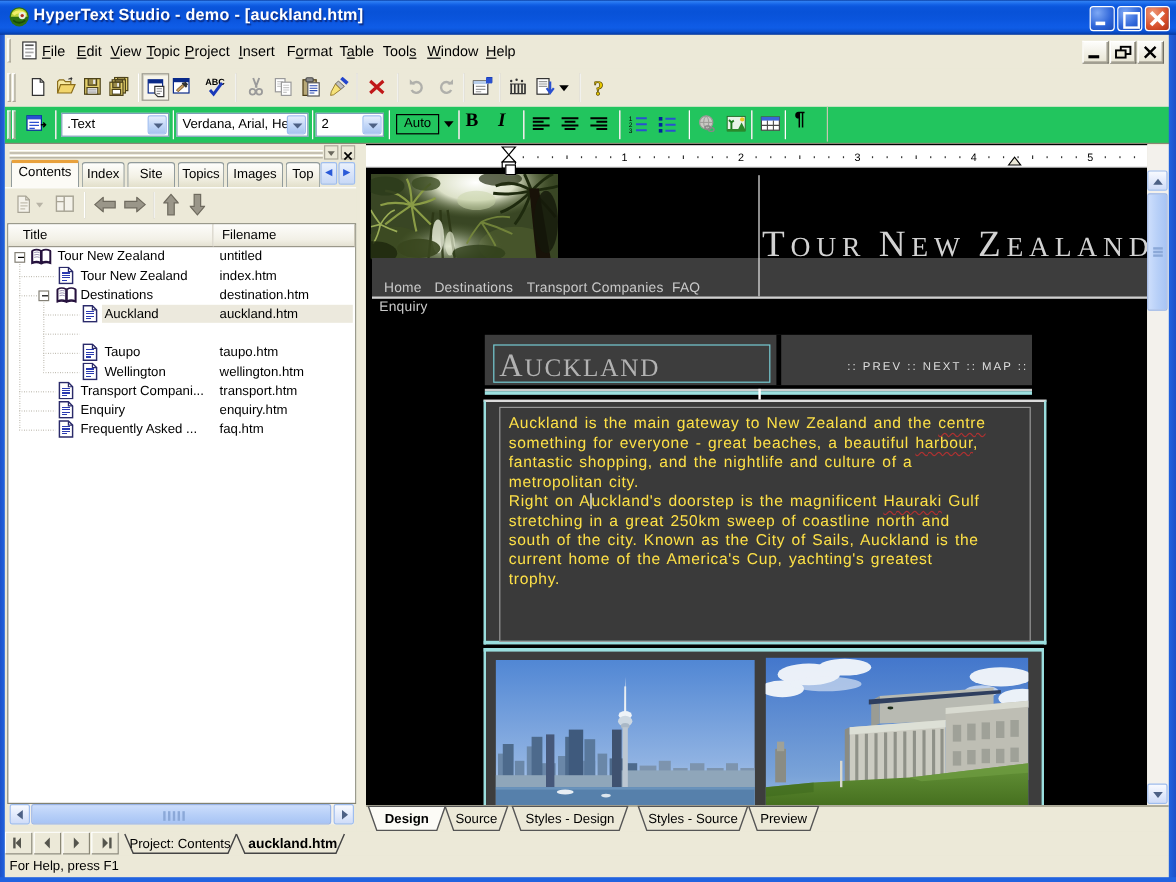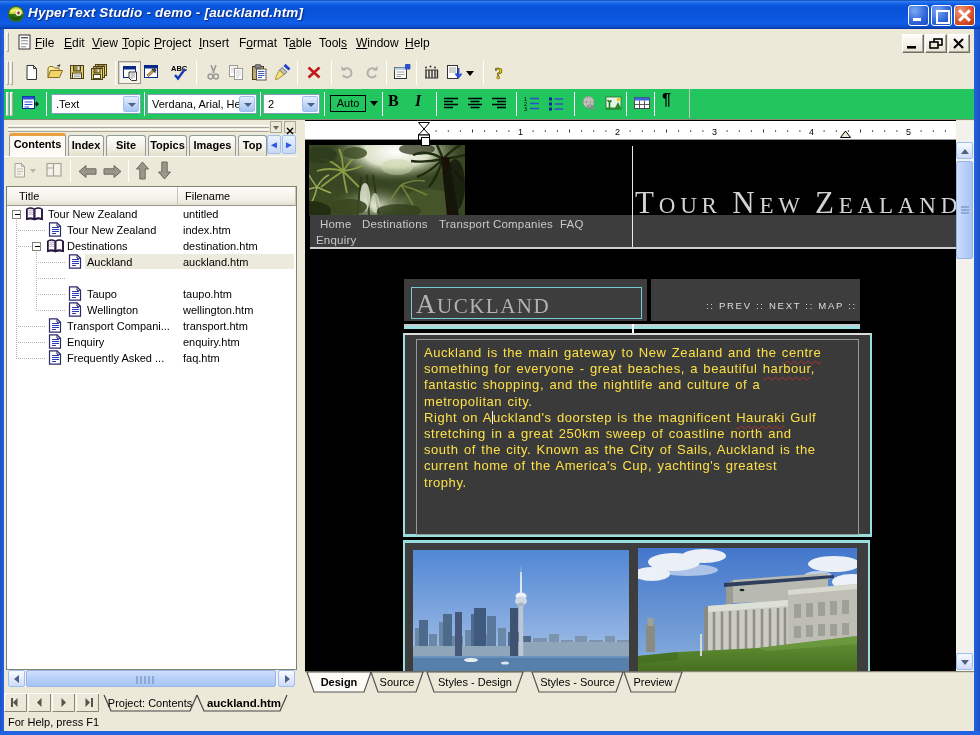--- a/index.html
+++ b/index.html
@@ -3,21 +3,21 @@
 html,body{margin:0;padding:0;width:980px;height:735px;overflow:hidden;font-family:"Liberation Sans",sans-serif;}
 *{box-sizing:border-box;}
 #win{position:absolute;left:0;top:0;width:980px;height:735px;background:#ECE9D8;}
 .abs{position:absolute;}
 
 #bL{position:absolute;left:0;top:0;width:4px;height:735px;background:linear-gradient(90deg,#1d51c8,#2163e0);z-index:50;}
 #bR{position:absolute;left:974px;top:0;width:6px;height:735px;background:linear-gradient(90deg,#2163e0,#1d51c8);z-index:50;}
 #bB{position:absolute;left:0;top:731px;width:980px;height:4px;background:#2163e0;z-index:50;}
 
 #title{left:0;top:0;width:980px;height:29px;background:linear-gradient(180deg,#0a3da0 0%,#2e7ef2 4%,#2272ee 8%,#115fe4 14%,#0a55dc 20%,#0852d8 35%,#0a55dd 55%,#0e5ae4 70%,#0f5ce6 80%,#0a52d4 90%,#0640b0 97%,#05369a 100%);color:#fff;z-index:60;}
-#title .txt{position:absolute;left:28px;top:5px;font-size:13.5px;font-weight:bold;text-shadow:1px 1px 1px #0a2a80;letter-spacing:0.2px;font-style:italic;}
+#title .txt{position:absolute;left:28px;top:5px;font-size:13.5px;font-weight:bold;text-shadow:1px 1px 1px #0a2a80;letter-spacing:0.2px;}
 .tbtn{position:absolute;top:5px;width:21px;height:21px;border-radius:3px;border:1px solid #fff;}
 #btnMin{left:908px;background:radial-gradient(circle at 30% 25%,#7da8f5,#2d64d8 60%,#1b4bb5);}
 #btnMax{left:931px;background:radial-gradient(circle at 30% 25%,#7da8f5,#2d64d8 60%,#1b4bb5);}
 #btnCls{left:954px;background:radial-gradient(circle at 30% 25%,#ee9876,#d7502c 60%,#b03014);}
 #btnMin:after{content:"";position:absolute;left:4px;top:12px;width:8px;height:3px;background:#fff;}
 #btnMax:after{content:"";position:absolute;left:4px;top:4px;width:10px;height:10px;border:2px solid #fff;}
 #btnCls:before,#btnCls:after{content:"";position:absolute;left:2px;top:8px;width:15px;height:3px;background:#fff;}
 #btnCls:before{transform:rotate(45deg);}#btnCls:after{transform:rotate(-45deg);}
 
 #menubar{left:4px;top:29px;width:972px;height:28px;background:#ECE9D8;font-size:12px;color:#000;padding-left:20px;}
@@ -44,34 +44,34 @@
 #page{position:absolute;left:0;top:21px;width:651px;height:530px;background:#000;overflow:hidden;}
 #vscroll{left:956px;top:121px;width:18px;height:550px;background:#f0f0e7;}
 
 #dtabs{left:305px;top:671px;width:669px;height:22px;background:#ECE9D8;}
 #mditabs{left:4px;top:693px;width:972px;height:20px;background:#ECE9D8;}
 #statusbar{left:4px;top:713px;width:972px;height:18px;background:#ECE9D8;font-size:11px;color:#000;}
 
 
 .ptab{position:absolute;top:15px;height:21px;background:linear-gradient(180deg,#fefefc,#f2f0e4 60%,#e2dfca);border:1px solid #919b9c;border-bottom:none;border-radius:3px 3px 0 0;font-size:11px;text-align:center;color:#000;}
 .ptab.act{background:#fcfbf6;height:23px;top:13px;z-index:3;border-top:3px solid #e8a13c;}
-.ptab span{position:relative;top:3px;font-weight:bold;}
+.ptab span{position:relative;top:3px;}
 .ptab.act span{top:2px;}
 .scrbtn{position:absolute;width:14px;height:19px;background:linear-gradient(180deg,#eaf1fd,#c8d8f6);border:1px solid #9ebdf0;border-radius:2px;color:#2a5ad8;font-size:10px;text-align:center;line-height:18px;font-weight:bold;}
 .gicon{position:absolute;}
 .colhdr{position:absolute;background:linear-gradient(180deg,#fdfdfb,#f2f0e6 70%,#e4e1d2);border-right:1px solid #cbc7b8;border-bottom:1px solid #9a978a;font-size:11px;color:#000;}
 .trow{position:absolute;left:0;width:287px;height:16px;font-size:11px;white-space:nowrap;}
 .trow .t1{position:absolute;top:2px;}
 .trow .t2{position:absolute;left:176px;top:2px;}
 .exp{position:absolute;top:3.5px;width:9px;height:9px;background:#fff;border:1px solid #848076;}
 .exp:after{content:"";position:absolute;left:1.5px;top:3.5px;width:5px;height:1px;background:#000;}
 .dotv{position:absolute;width:1px;background-image:linear-gradient(180deg,#b8b4a8 50%,transparent 50%);background-size:1px 2px;}
 .doth{position:absolute;height:1px;background-image:linear-gradient(90deg,#b8b4a8 50%,transparent 50%);background-size:2px 1px;}
 
-.nav{font-size:11.5px;color:#c9c9c9;letter-spacing:0.2px;}
+.nav{font-size:11.5px;color:#c9c9c9;letter-spacing:0.2px;margin-top:16px;}
 .sq{text-decoration:underline wavy #b03030 1px;text-underline-offset:2.5px;text-decoration-skip-ink:none;}
 .caret{display:inline-block;width:1px;height:13px;background:#fff;vertical-align:-2px;}
 #page div{white-space:nowrap;}
 </style></head>
 <body>
 <div id="win">
   <div id="bL"></div>
     <div id="bR"></div>
     <div id="bB"></div>
   <div id="title" class="abs">

